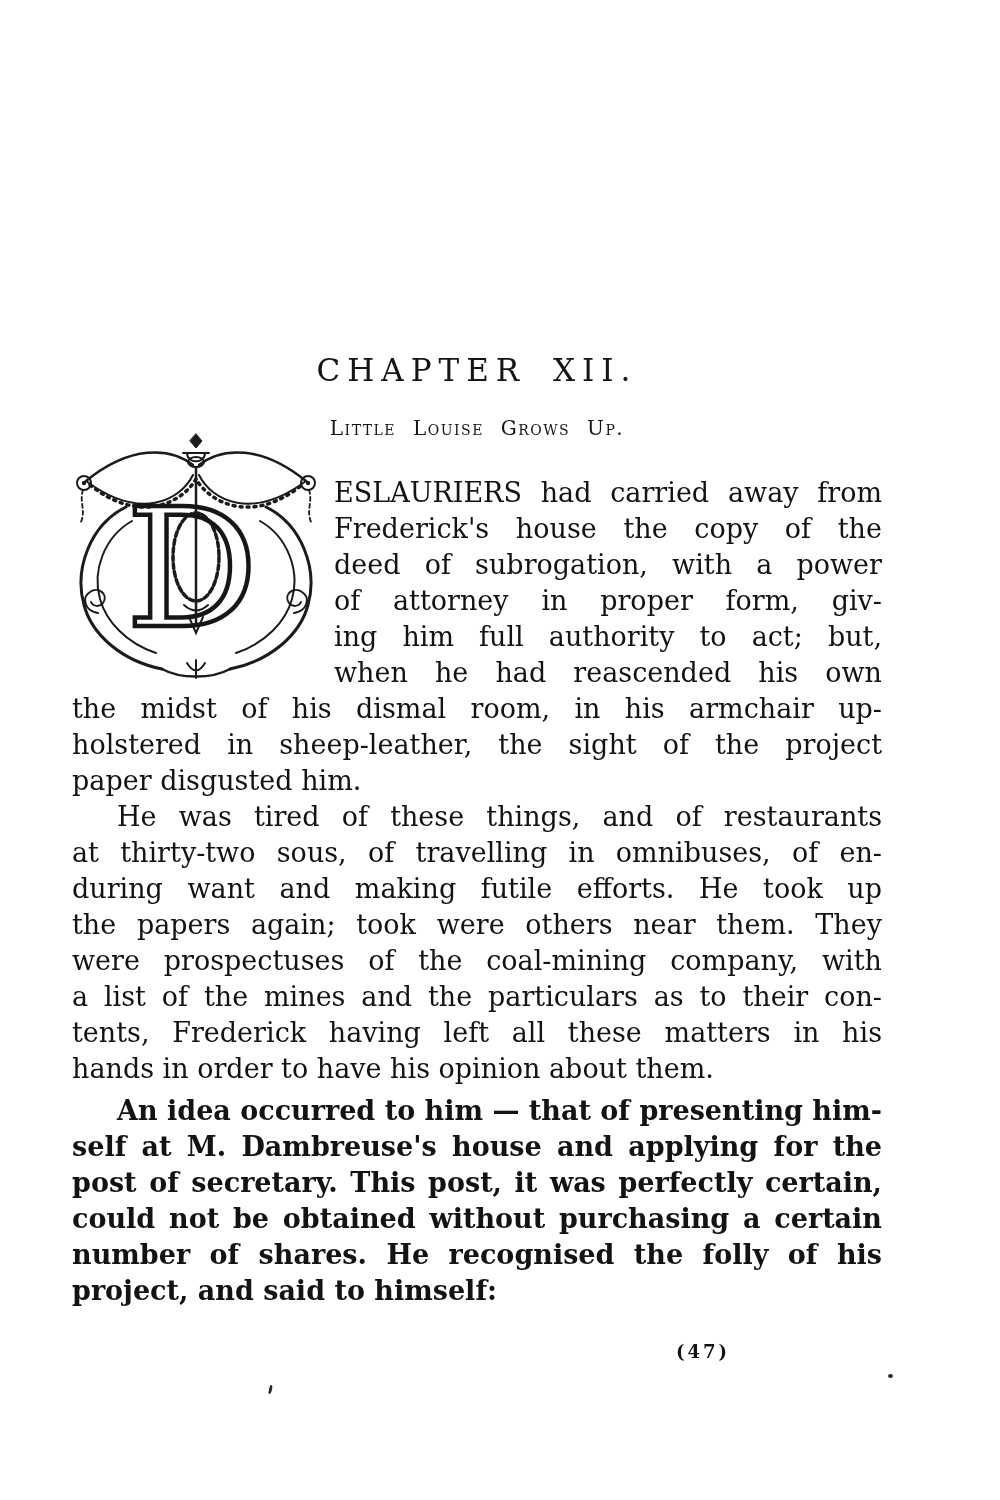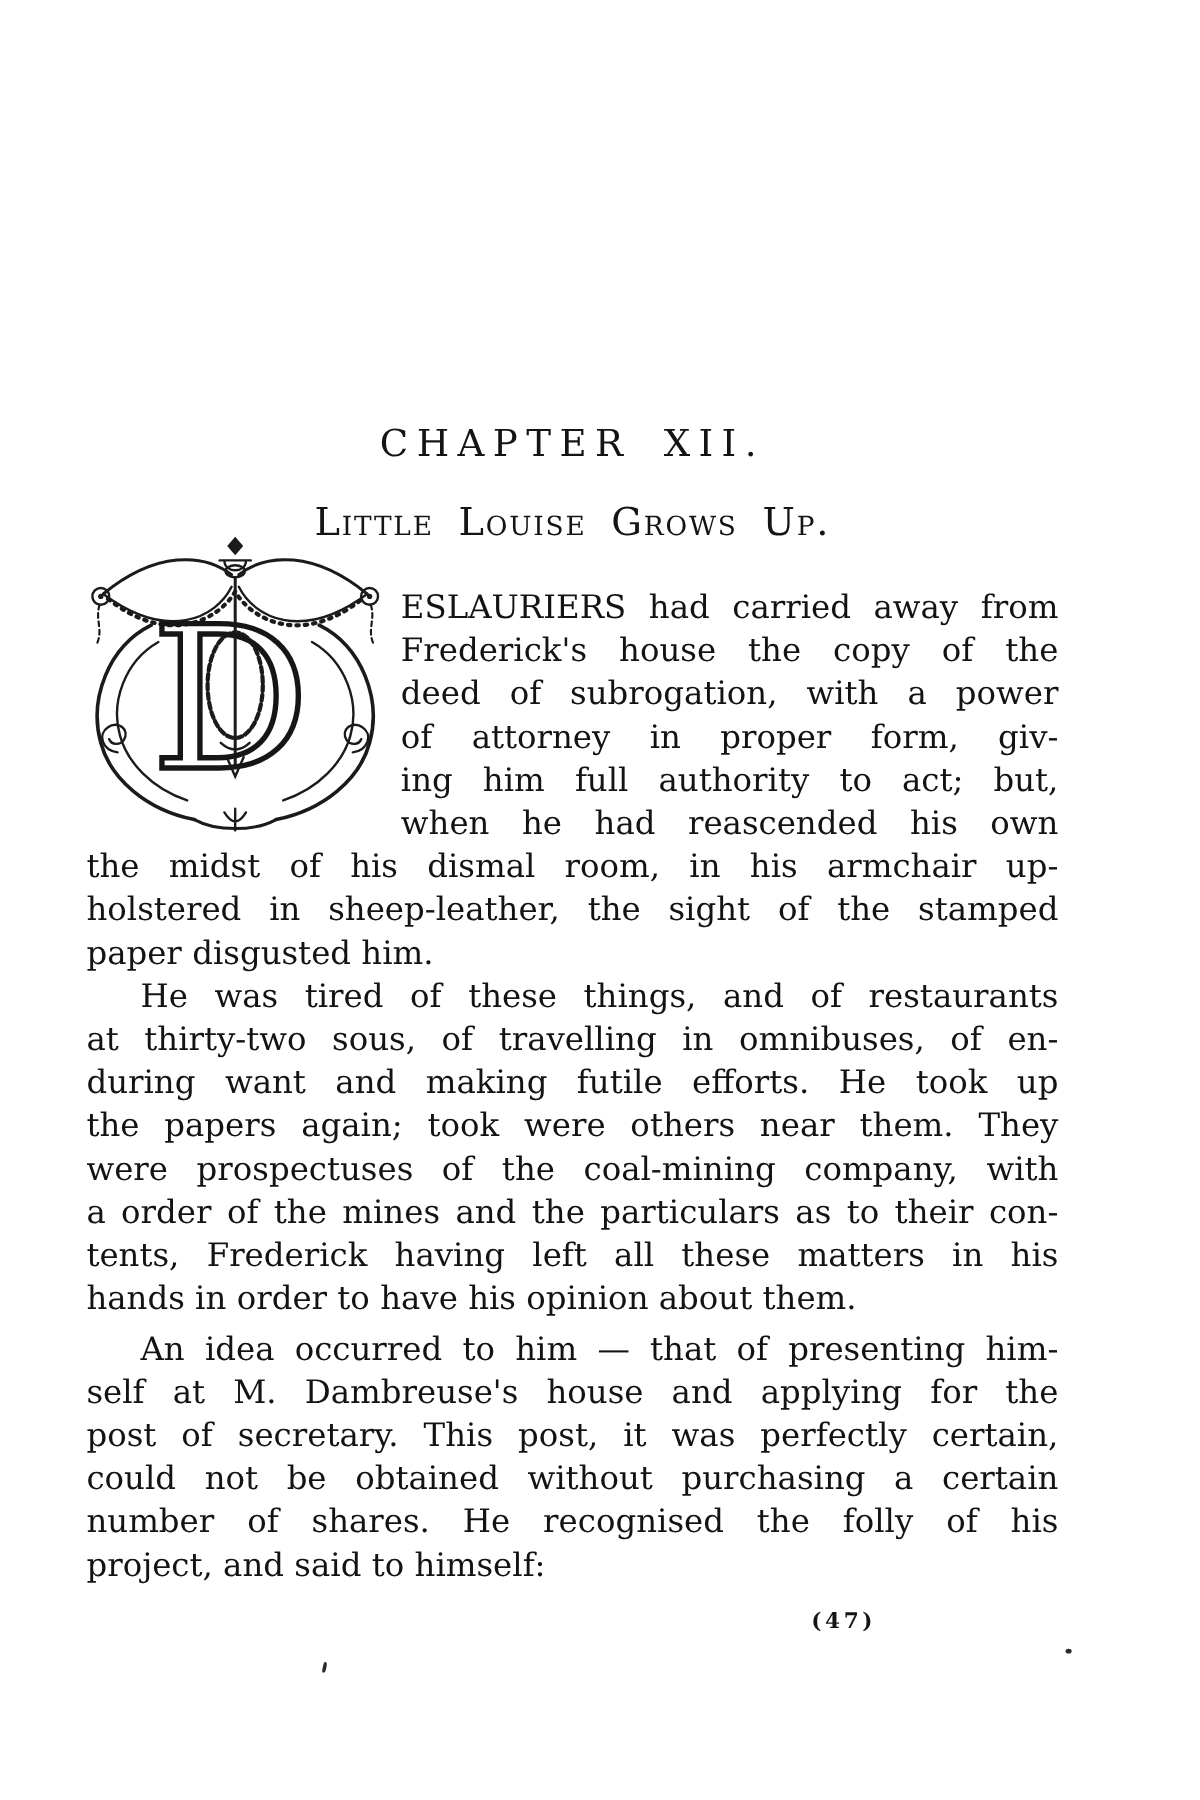--- a/index.html
+++ b/index.html
@@ -22,37 +22,37 @@
     margin: 0;
     font-size: 31px;
     font-weight: normal;
     letter-spacing: 7px;
     word-spacing: 10px;
     text-align: center;
     color: #141414;
   }
   .chapter-subtitle {
     margin: 28px 0 0 0;
-    font-size: 32px;
+    font-size: 20px;
     font-weight: normal;
     font-variant: small-caps;
     letter-spacing: 1.5px;
     word-spacing: 9px;
     text-align: center;
     color: #141414;
   }
   .body-text {
     font-size: 27px;
     line-height: 36px;
     color: #131313;
   }
   .para { margin: 0; }
   .para-1 { margin-top: 35px; }
   .para-2 { margin-top: 0; }
-  .para-3 { margin-top: 6px; }
+  .para-3 { margin-top: 6px; font-weight: bold; }
   .line {
     text-align: justify;
     text-align-last: justify;
     white-space: normal;
   }
   .line.last-line {
     text-align: center;
     text-align-last: left;
   }
   .line.first-indent { text-indent: 45px; }
@@ -138,31 +138,31 @@
           </svg>
         </span>
 
         <div class="line">ESLAURIERS had carried away from</div>
         <div class="line">Frederick's house the copy of the</div>
         <div class="line">deed of subrogation, with a power</div>
         <div class="line">of attorney in proper form, giv-</div>
         <div class="line">ing him full authority to act; but,</div>
         <div class="line">when he had reascended his own</div>
         <div class="line">the midst of his dismal room, in his armchair up-</div>
-        <div class="line">holstered in sheep-leather, the sight of the stamped</div>
+        <div class="line">holstered in sheep-leather, the sight of the project</div>
         <div class="line last-line">paper disgusted him.</div>
       </div>
 
       <div class="para para-2">
         <div class="line first-indent">He was tired of these things, and of restaurants</div>
         <div class="line">at thirty-two sous, of travelling in omnibuses, of en-</div>
         <div class="line">during want and making futile efforts. He took up</div>
         <div class="line">the papers again; took were others near them. They</div>
         <div class="line">were prospectuses of the coal-mining company, with</div>
-        <div class="line">a order of the mines and the particulars as to their con-</div>
+        <div class="line">a list of the mines and the particulars as to their con-</div>
         <div class="line">tents, Frederick having left all these matters in his</div>
         <div class="line last-line">hands in order to have his opinion about them.</div>
       </div>
 
       <div class="para para-3">
         <div class="line first-indent">An idea occurred to him — that of presenting him-</div>
         <div class="line">self at M. Dambreuse's house and applying for the</div>
         <div class="line">post of secretary. This post, it was perfectly certain,</div>
         <div class="line">could not be obtained without purchasing a certain</div>
         <div class="line">number of shares. He recognised the folly of his</div>

